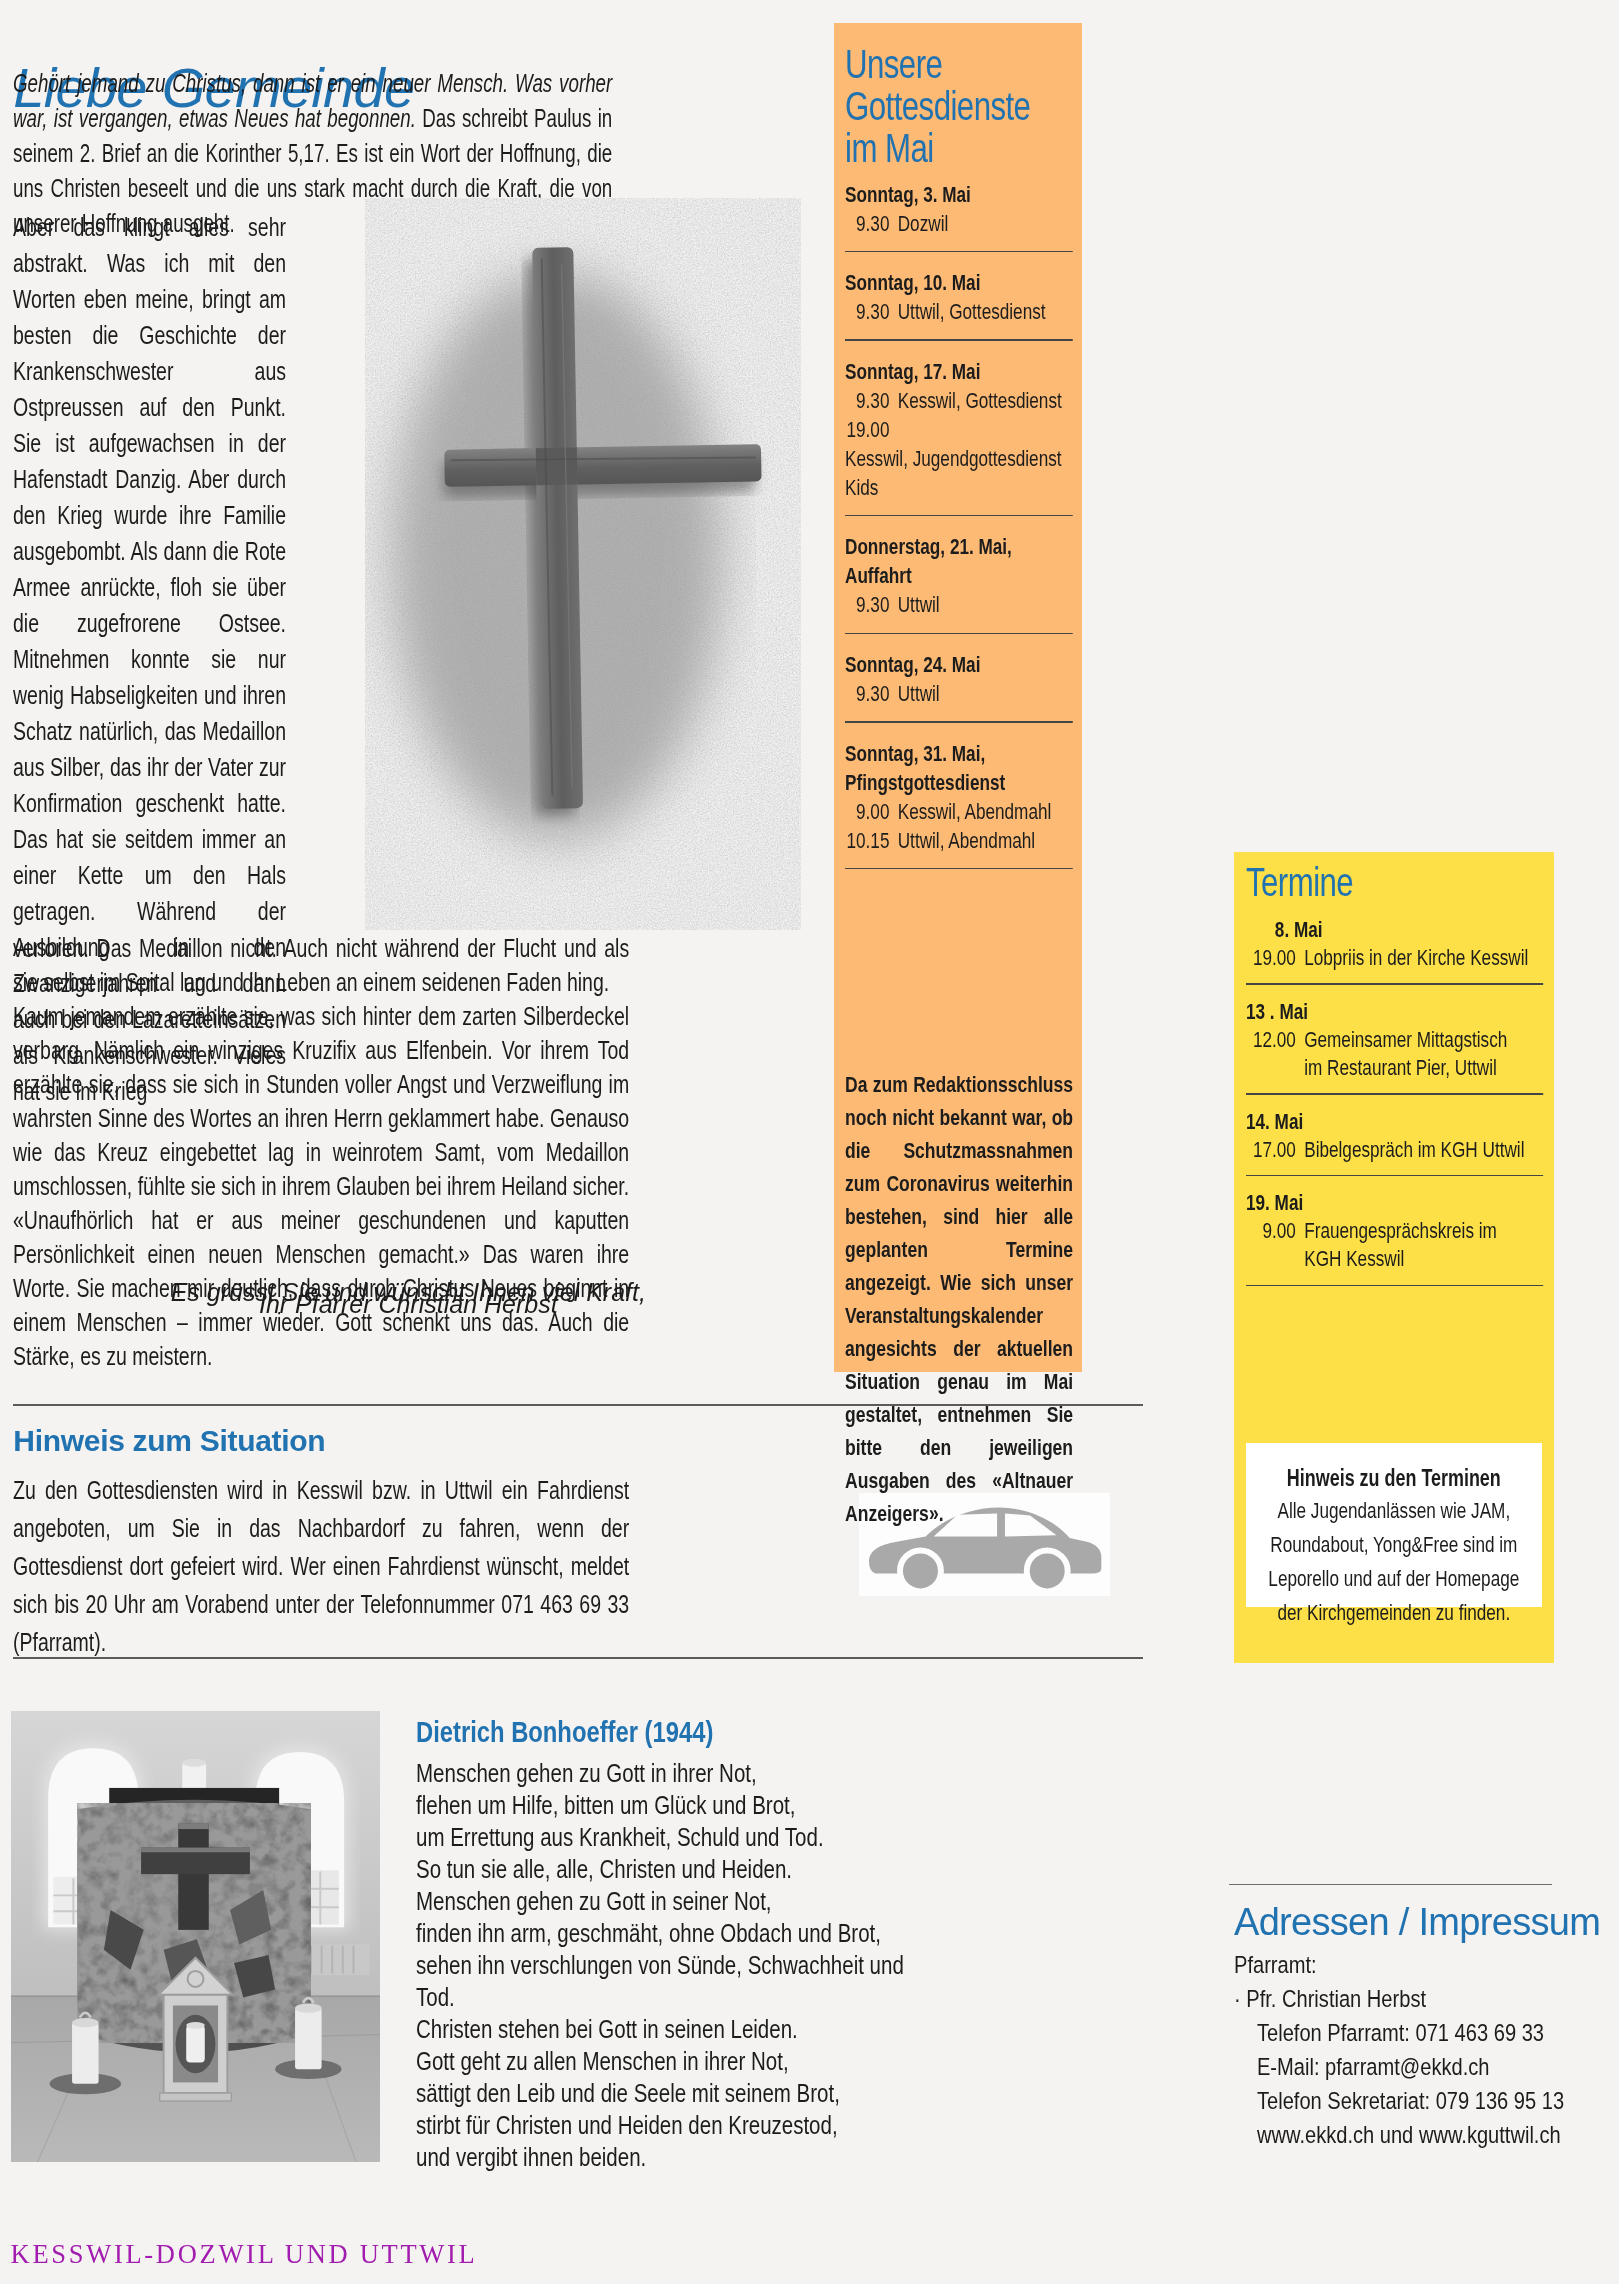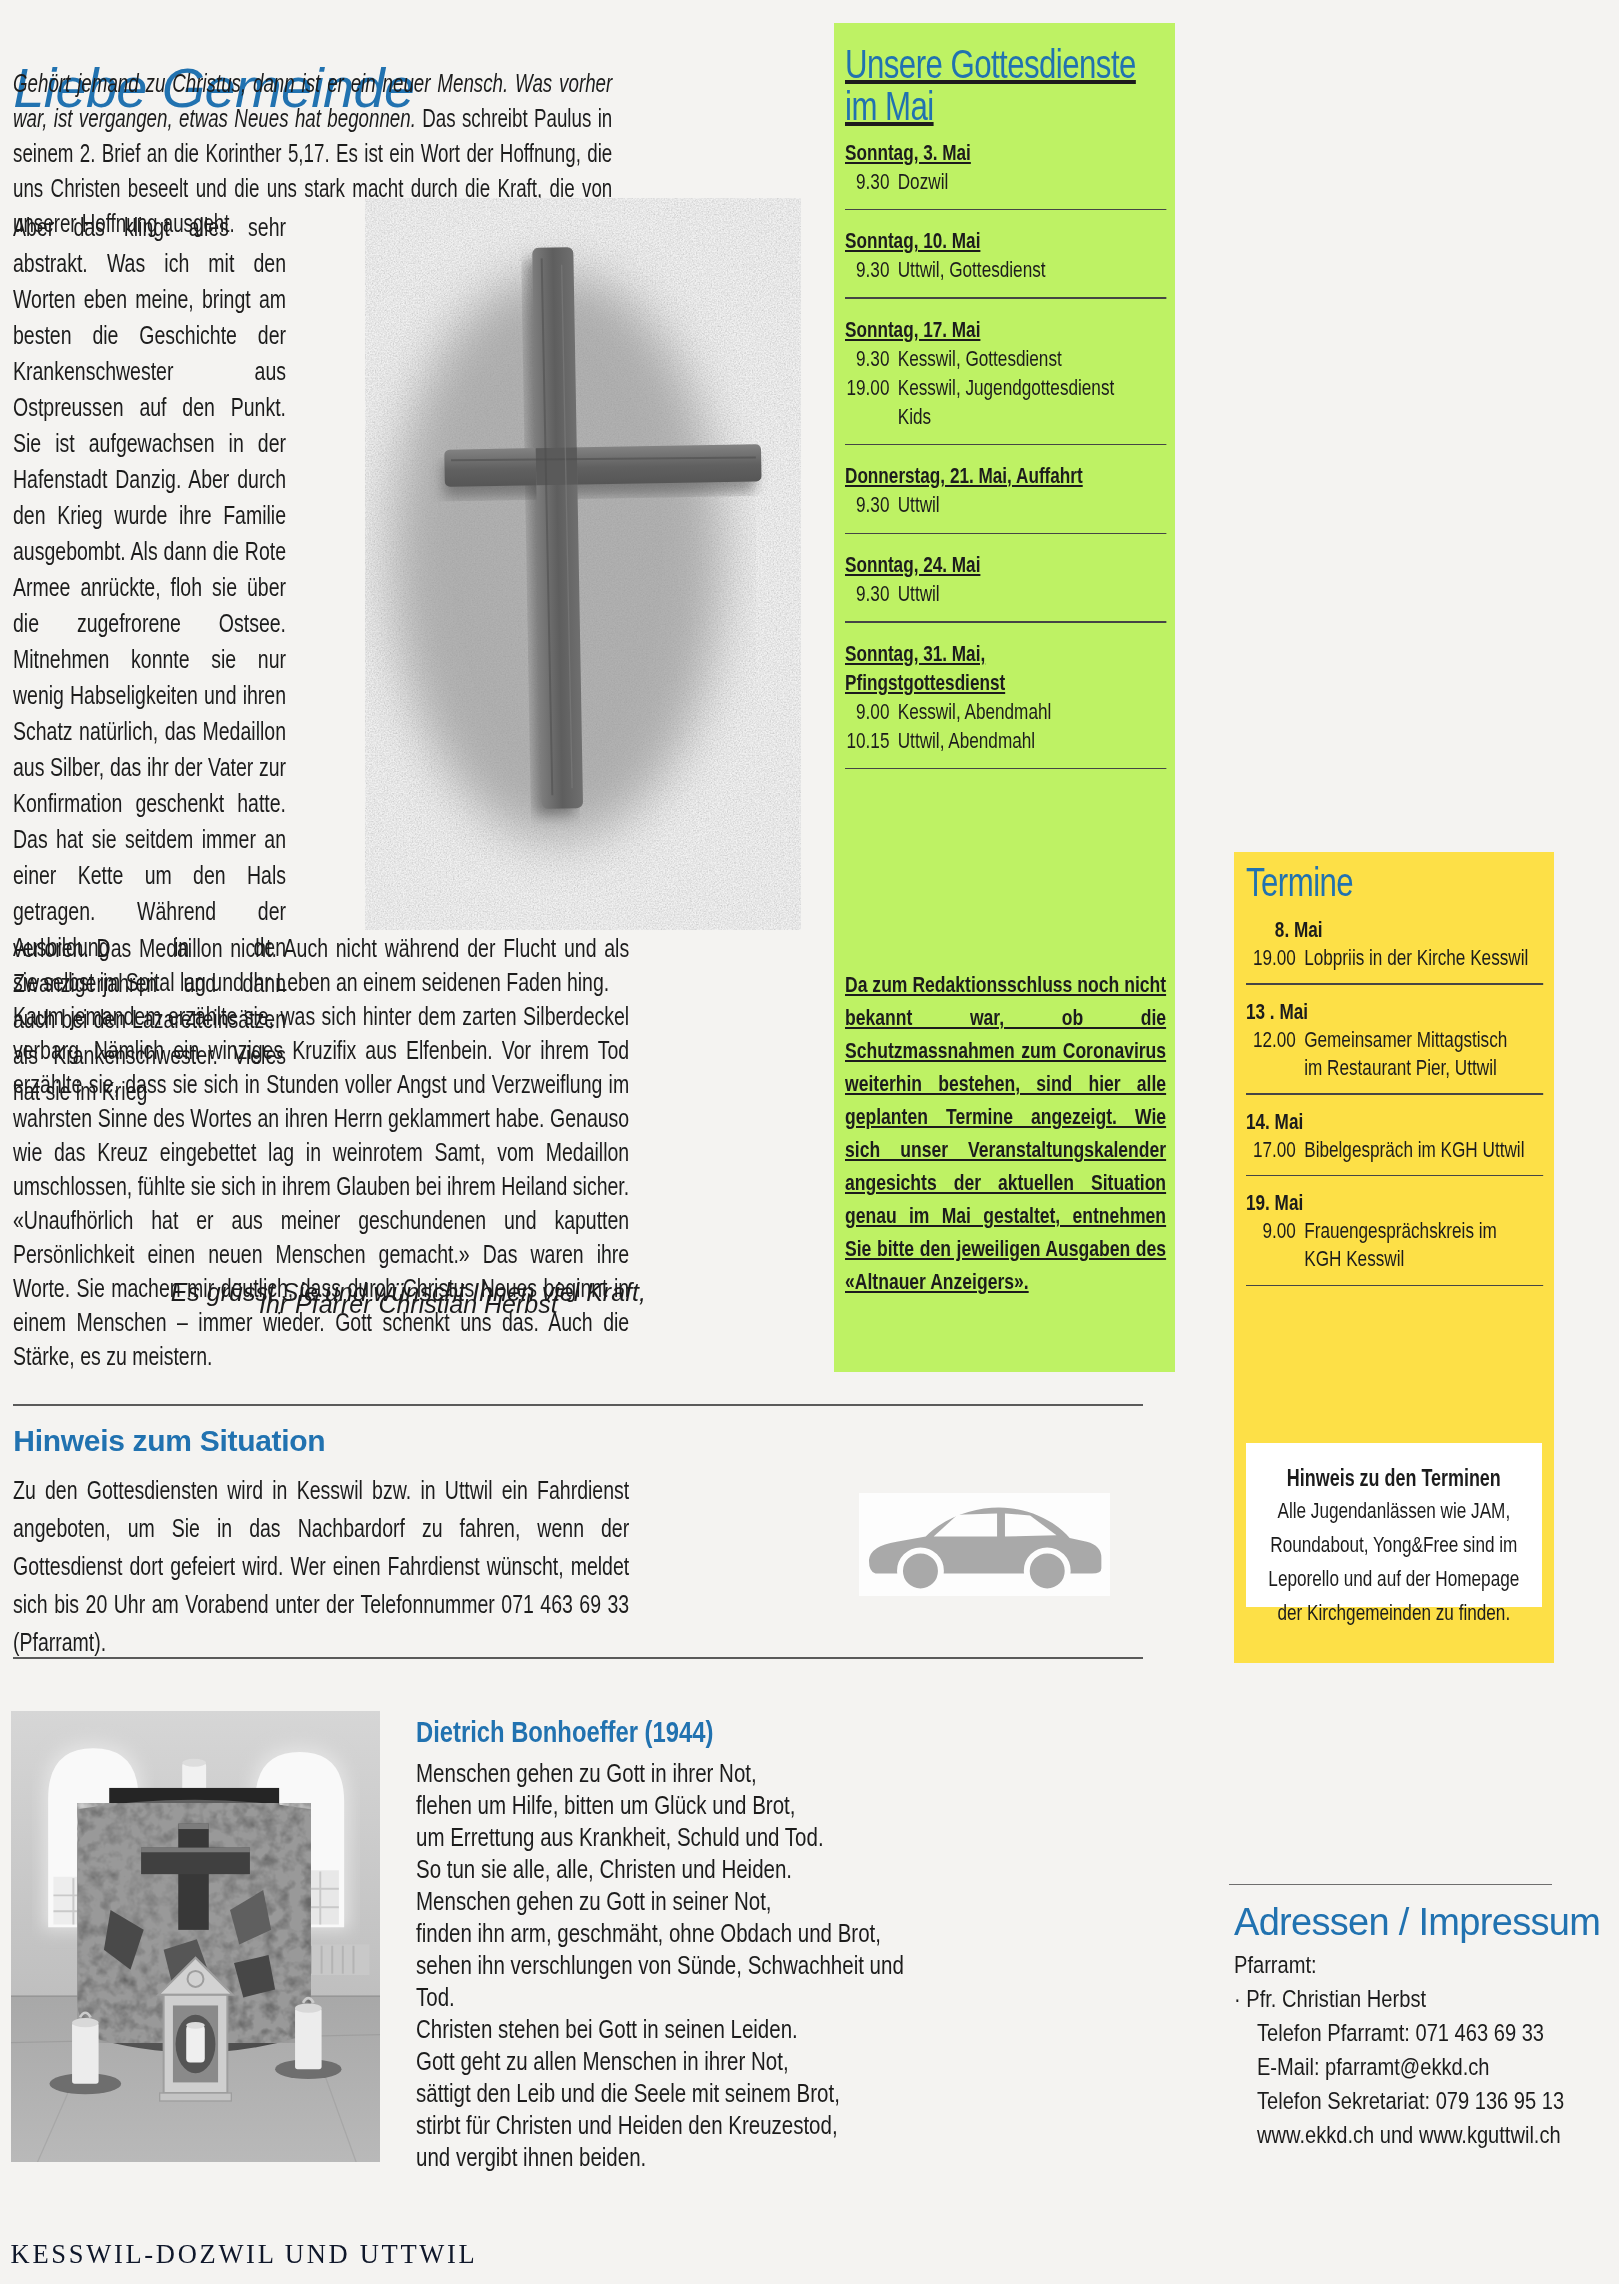--- a/index.html
+++ b/index.html
@@ -21,21 +21,21 @@
   .h-main{font-size:56px;font-style:italic;letter-spacing:-0.7px;margin-top:44px;}
   .h-box{font-size:40px;line-height:42px;letter-spacing:-0.7px;}
   .h-sub{font-size:30px;font-weight:bold;letter-spacing:-0.3px;}
   .body-text{font-size:25px;line-height:34px;text-align:justify;}
   .intro{font-size:25px;line-height:35px;text-align:justify;}
   .narrow{font-size:25px;line-height:36px;text-align:justify;}
   .sign{font-size:25px;font-style:italic;text-align:center;}
   .rule-big{height:2px;background:#5a5a5a;}
   .rule-mid{height:1.3px;background:#6e6e6e;}
   
-  .svcbox{left:834px;top:23px;width:341px;height:1349px;background:#bef264;padding:20px 9.3px 0 10.6px;box-sizing:border-box;text-decoration:underline;}
+  .svcbox{left:834px;top:23px;width:248px;height:1349px;background:#fdba74;padding:20px 9.3px 0 10.6px;box-sizing:border-box;}
   .svc-day{font-size:22px;font-weight:bold;line-height:29px;}
   .svc-row{font-size:22px;line-height:29px;}
   .svc-time{display:inline-block;width:57px;text-align:right;margin-right:10.6px;white-space:pre;}
   .svc-desc{display:inline-block;vertical-align:top;white-space:pre-line;max-width:285px;}
   .svc-rule{height:1.3px;background:#454545;margin:13.3px 0 16px 0;}
   .svc-notice{font-size:22.5px;font-weight:bold;line-height:33px;text-align:justify;margin-top:199px;}
   
   .trmbox{left:1234px;top:852px;width:320px;height:811px;background:#fde047;padding:9.3px 10.6px 0 12px;box-sizing:border-box;}
   .trm-day{font-size:22px;font-weight:bold;line-height:29px;}
   .trm-day.indent{padding-left:37px;}
@@ -45,21 +45,21 @@
   .trm-rule{height:1.3px;background:#454545;margin:10.6px 0 12px 0;}
   .trm-note{position:absolute;left:12px;top:591px;width:296px;height:164px;background:#ffffff;box-sizing:border-box;padding:20px 9.3px 0 9.3px;text-align:center;}
   .trm-note-title{font-size:23px;font-weight:bold;line-height:30.5px;}
   .trm-note-text{font-size:22px;line-height:34px;}
   
   .poem-title{font-size:29px;font-weight:bold;line-height:36px;margin-bottom:6.6px;}
   .poem-line{font-size:25px;line-height:32px;}
   
   .imp-line{font-size:24.5px;line-height:34px;}
   .imp-line.indent{padding-left:28px;}
-  .footer{font-family:"Liberation Serif","DejaVu Serif",serif;font-size:26.5px;letter-spacing:2.7px;color:#0f172a;}
+  .footer{font-family:"Liberation Serif","DejaVu Serif",serif;font-size:26.5px;letter-spacing:2.7px;color:#a21caf;}
   .photo{background:#bdbdbd;}
   svg{display:block;}
 </style>
 </head>
 <body>
 
 <div class="page">
 
   <h1 class="abs h-main blue" style="left:13.3px;top:10.6px;">Liebe Gemeinde</h1>
 

